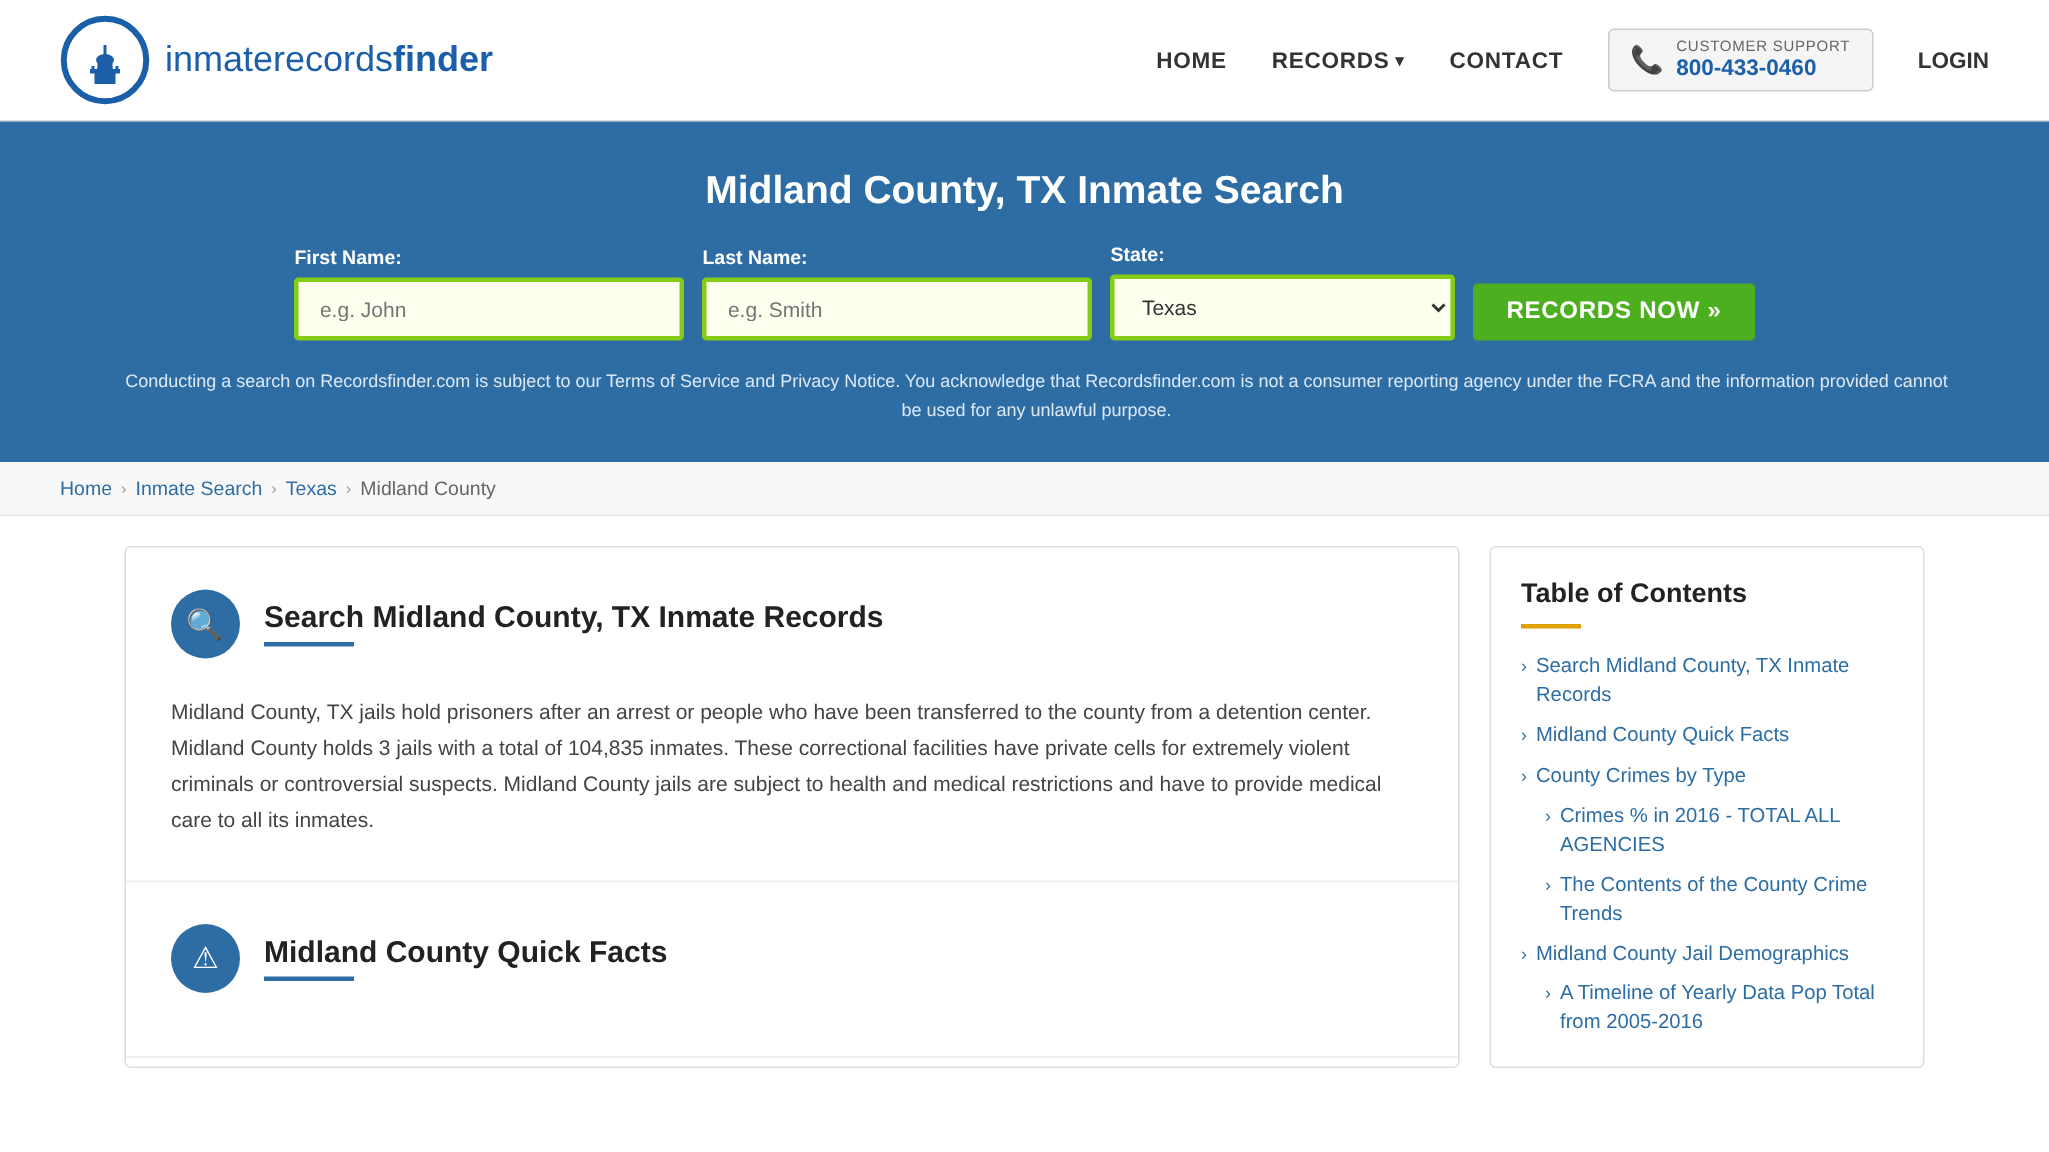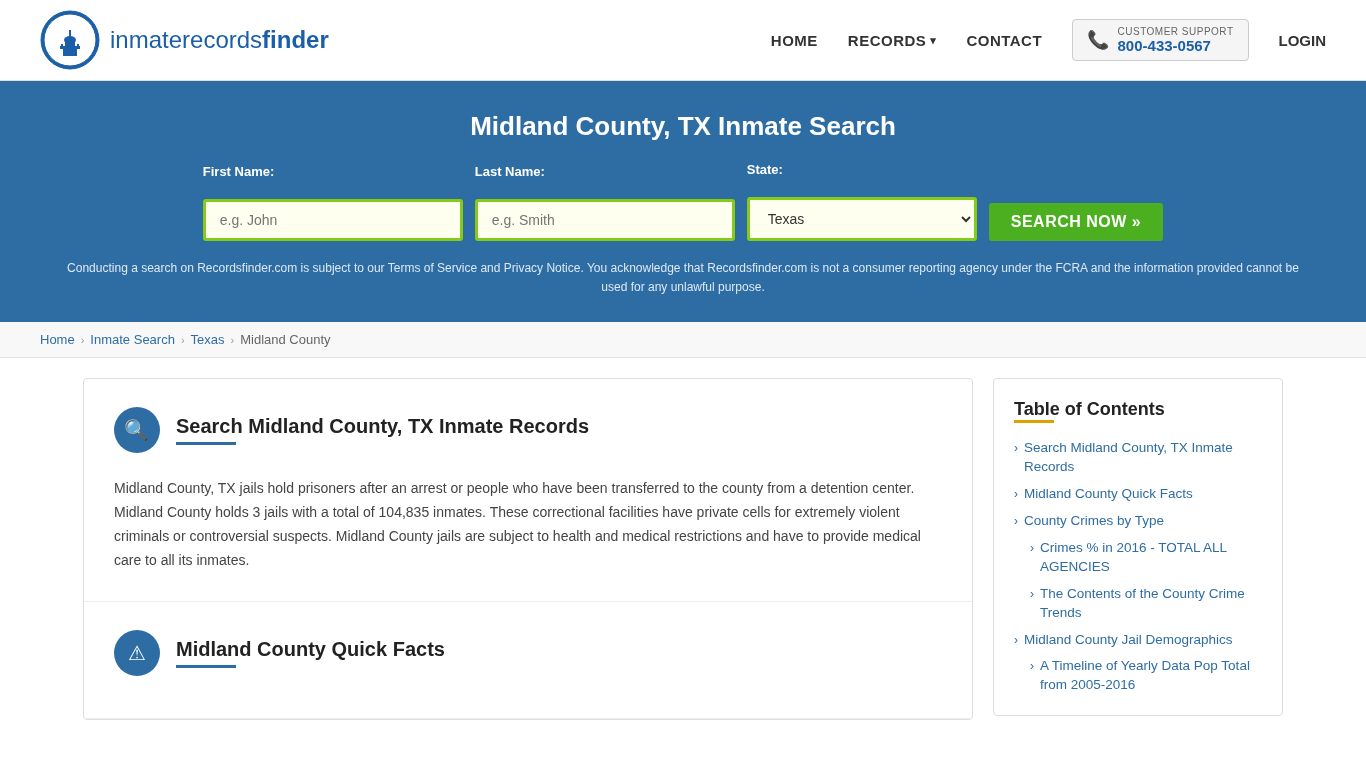--- a/index.html
+++ b/index.html
@@ -88,21 +88,21 @@
       display: flex;
       align-items: flex-end;
       justify-content: center;
       gap: 12px;
       margin-bottom: 18px;
     }
     .form-group {
       display: flex;
       flex-direction: column;
       align-items: flex-start;
-      gap: 20px;
+      gap: 6px;
     }
     .form-group label {
       font-size: 13px;
       font-weight: 600;
       color: #fff;
     }
     .form-group input, .form-group select {
       padding: 10px 14px;
       font-size: 14px;
       border: 3px solid #84cc16;
@@ -128,20 +128,21 @@
       border: none;
       border-radius: 3px;
       cursor: pointer;
       letter-spacing: 0.5px;
       white-space: nowrap;
     }
     .disclaimer {
       font-size: 12px;
       color: #dce8f5;
       line-height: 1.6;
+      margin-left: 16px;
     }
 
     
     .breadcrumb {
       padding: 10px 40px;
       background: #f8f8f8;
       border-bottom: 1px solid #e5e5e5;
       font-size: 13px;
       color: #666;
       display: flex;
@@ -234,21 +235,21 @@
     .toc-box {
       border: 1px solid #ddd;
       border-radius: 4px;
       padding: 20px;
     }
 
     .toc-title {
       font-size: 18px;
       font-weight: 700;
       color: #222;
-      margin-bottom: 0;
+      margin-bottom: 10px;
     }
 
     .toc-underline {
       width: 40px;
       height: 3px;
       background: #e0a000;
       margin-bottom: 16px;
     }
 
     .toc-list {
@@ -319,21 +320,21 @@
     <a class="nav-item">HOME</a>
     <a class="nav-item records">
       <span>RECORDS</span>
       <span style="font-size:11px;">▾</span>
     </a>
     <a class="nav-item">CONTACT</a>
     <div class="customer-support-box">
       <span class="support-icon">📞</span>
       <div>
         <div class="support-text">CUSTOMER SUPPORT</div>
-        <div class="support-phone">800-433-0567</div>
+        <div class="support-phone">800-433-0460</div>
       </div>
     </div>
     <a class="login-btn">LOGIN</a>
   </nav>
 </header>
 
 <section class="hero">
   <h1>Midland County, TX Inmate Search</h1>
   <div class="search-form">
     <div class="form-group">
@@ -343,21 +344,21 @@
     <div class="form-group">
       <label>Last Name:</label>
       <input type="text" placeholder="e.g. Smith" style="">
     </div>
     <div class="form-group">
       <label>State:</label>
       <select>
         <option>Texas</option>
       </select>
     </div>
-    <button class="search-btn">SEARCH NOW »</button>
+    <button class="search-btn">RECORDS NOW »</button>
   </div>
   <div class="disclaimer">
     <span>Conducting a search on Recordsfinder.com is subject to our Terms of Service and Privacy Notice. You acknowledge that Recordsfinder.com is not a consumer reporting agency under the FCRA and the information provided cannot be used for any unlawful purpose.</span>
   </div>
 </section>
 
 <nav class="breadcrumb">
   <a>Home</a>
   <span class="sep">›</span>
   <a>Inmate Search</a>

